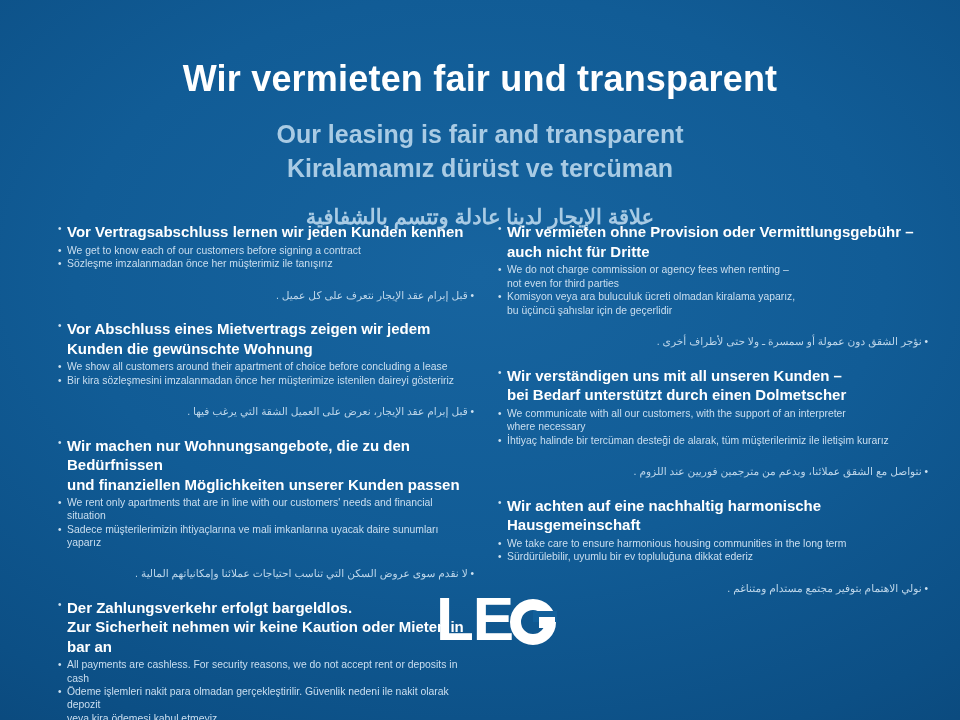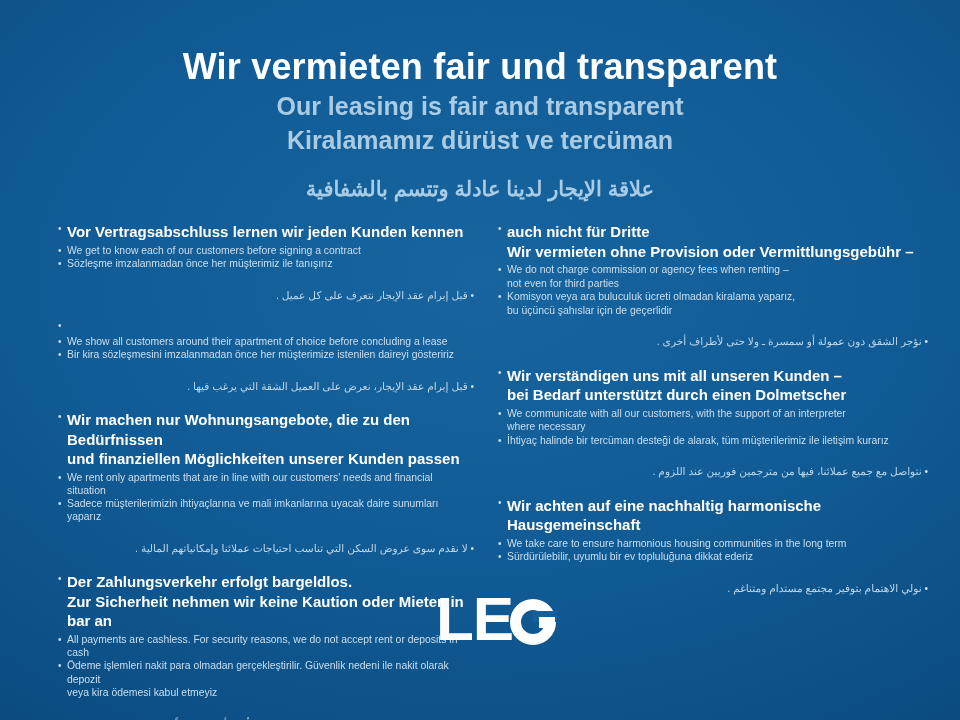--- a/index.html
+++ b/index.html
@@ -16,37 +16,37 @@
     position: relative;
   }
   .slide {
     width: 960px;
     height: 720px;
     position: relative;
     background:
       radial-gradient(ellipse 900px 620px at 50% 38%, #17649f 0%, #115c96 45%, #0c4f85 80%, #0a4678 100%);
   }
   .headings {
-    padding-top: 46px;
+    padding-top: 58px;
     text-align: center;
   }
   .title-de {
     font-size: 36px;
     font-weight: bold;
     letter-spacing: 0.2px;
     line-height: 1.15;
     color: #ffffff;
   }
   .title-en,
   .title-tr {
     font-size: 25px;
     font-weight: bold;
     color: #a9cbe4;
     line-height: 1.25;
-    margin-top: 4px;
+    margin-top: 20px;
   }
   .title-tr {
     margin-top: 2px;
   }
   .title-ar {
     font-size: 21px;
     font-weight: bold;
     color: #a9cbe4;
     margin-top: 21px;
     direction: rtl;
@@ -209,20 +209,24 @@
               <span class="dot">•</span>
               <span class="txt">Sözleşme imzalanmadan önce her müşterimiz ile tanışırız</span>
             </div>
         </div>
         <div class="ar-line"><span class="dot-ar">• </span><span>قبل إبرام عقد الإيجار نتعرف على كل عميل .</span></div>
       </div>
 
       <div class="block">
         <div class="bullet-row">
           <span class="dot">•</span>
+          <span class="head-de">
+            <span class="cont">Vor Abschluss eines Mietvertrags zeigen wir jedem</span>
+            <span class="cont">Kunden die gewünschte Wohnung</span>
+          </span>
         </div>
         <div class="sub">
           <div class="bullet-row">
               <span class="dot">•</span>
               <span class="txt">We show all customers around their apartment of choice before concluding a lease</span>
             </div>
           <div class="bullet-row">
               <span class="dot">•</span>
               <span class="txt">Bir kira sözleşmesini imzalanmadan önce her müşterimize istenilen daireyi gösteririz</span>
             </div>
@@ -277,22 +281,22 @@
       </div>
 
     </div>
 
     <div class="col col-right">
 
       <div class="block">
         <div class="bullet-row">
           <span class="dot">•</span>
           <span class="head-de">
+            <span class="cont">Wir vermieten ohne Provision oder Vermittlungsgebühr –</span>
             <span class="cont">auch nicht für Dritte</span>
-            <span class="cont">Wir vermieten ohne Provision oder Vermittlungsgebühr –</span>
           </span>
         </div>
         <div class="sub">
           <div class="bullet-row">
               <span class="dot">•</span>
               <span class="txt">We do not charge commission or agency fees when renting –</span>
             </div>
           <div class="bullet-row">
               <span class="dot">&nbsp;</span>
               <span class="txt">not even for third parties</span>
@@ -324,21 +328,21 @@
             </div>
           <div class="bullet-row">
               <span class="dot">&nbsp;</span>
               <span class="txt">where necessary</span>
             </div>
           <div class="bullet-row">
               <span class="dot">•</span>
               <span class="txt">İhtiyaç halinde bir tercüman desteği de alarak, tüm müşterilerimiz ile iletişim kurarız</span>
             </div>
         </div>
-        <div class="ar-line"><span class="dot-ar">• </span><span>نتواصل مع جميع عملائنا، فيها من مترجمين فوريين عند اللزوم .</span></div>
+        <div class="ar-line"><span class="dot-ar">• </span><span>نتواصل مع الشقق عملائنا، وبدعم من مترجمين فوريين عند اللزوم .</span></div>
       </div>
 
       <div class="block">
         <div class="bullet-row">
           <span class="dot">•</span>
           <span class="head-de">
             <span class="cont">Wir achten auf eine nachhaltig harmonische</span>
             <span class="cont">Hausgemeinschaft</span>
           </span>
         </div>

